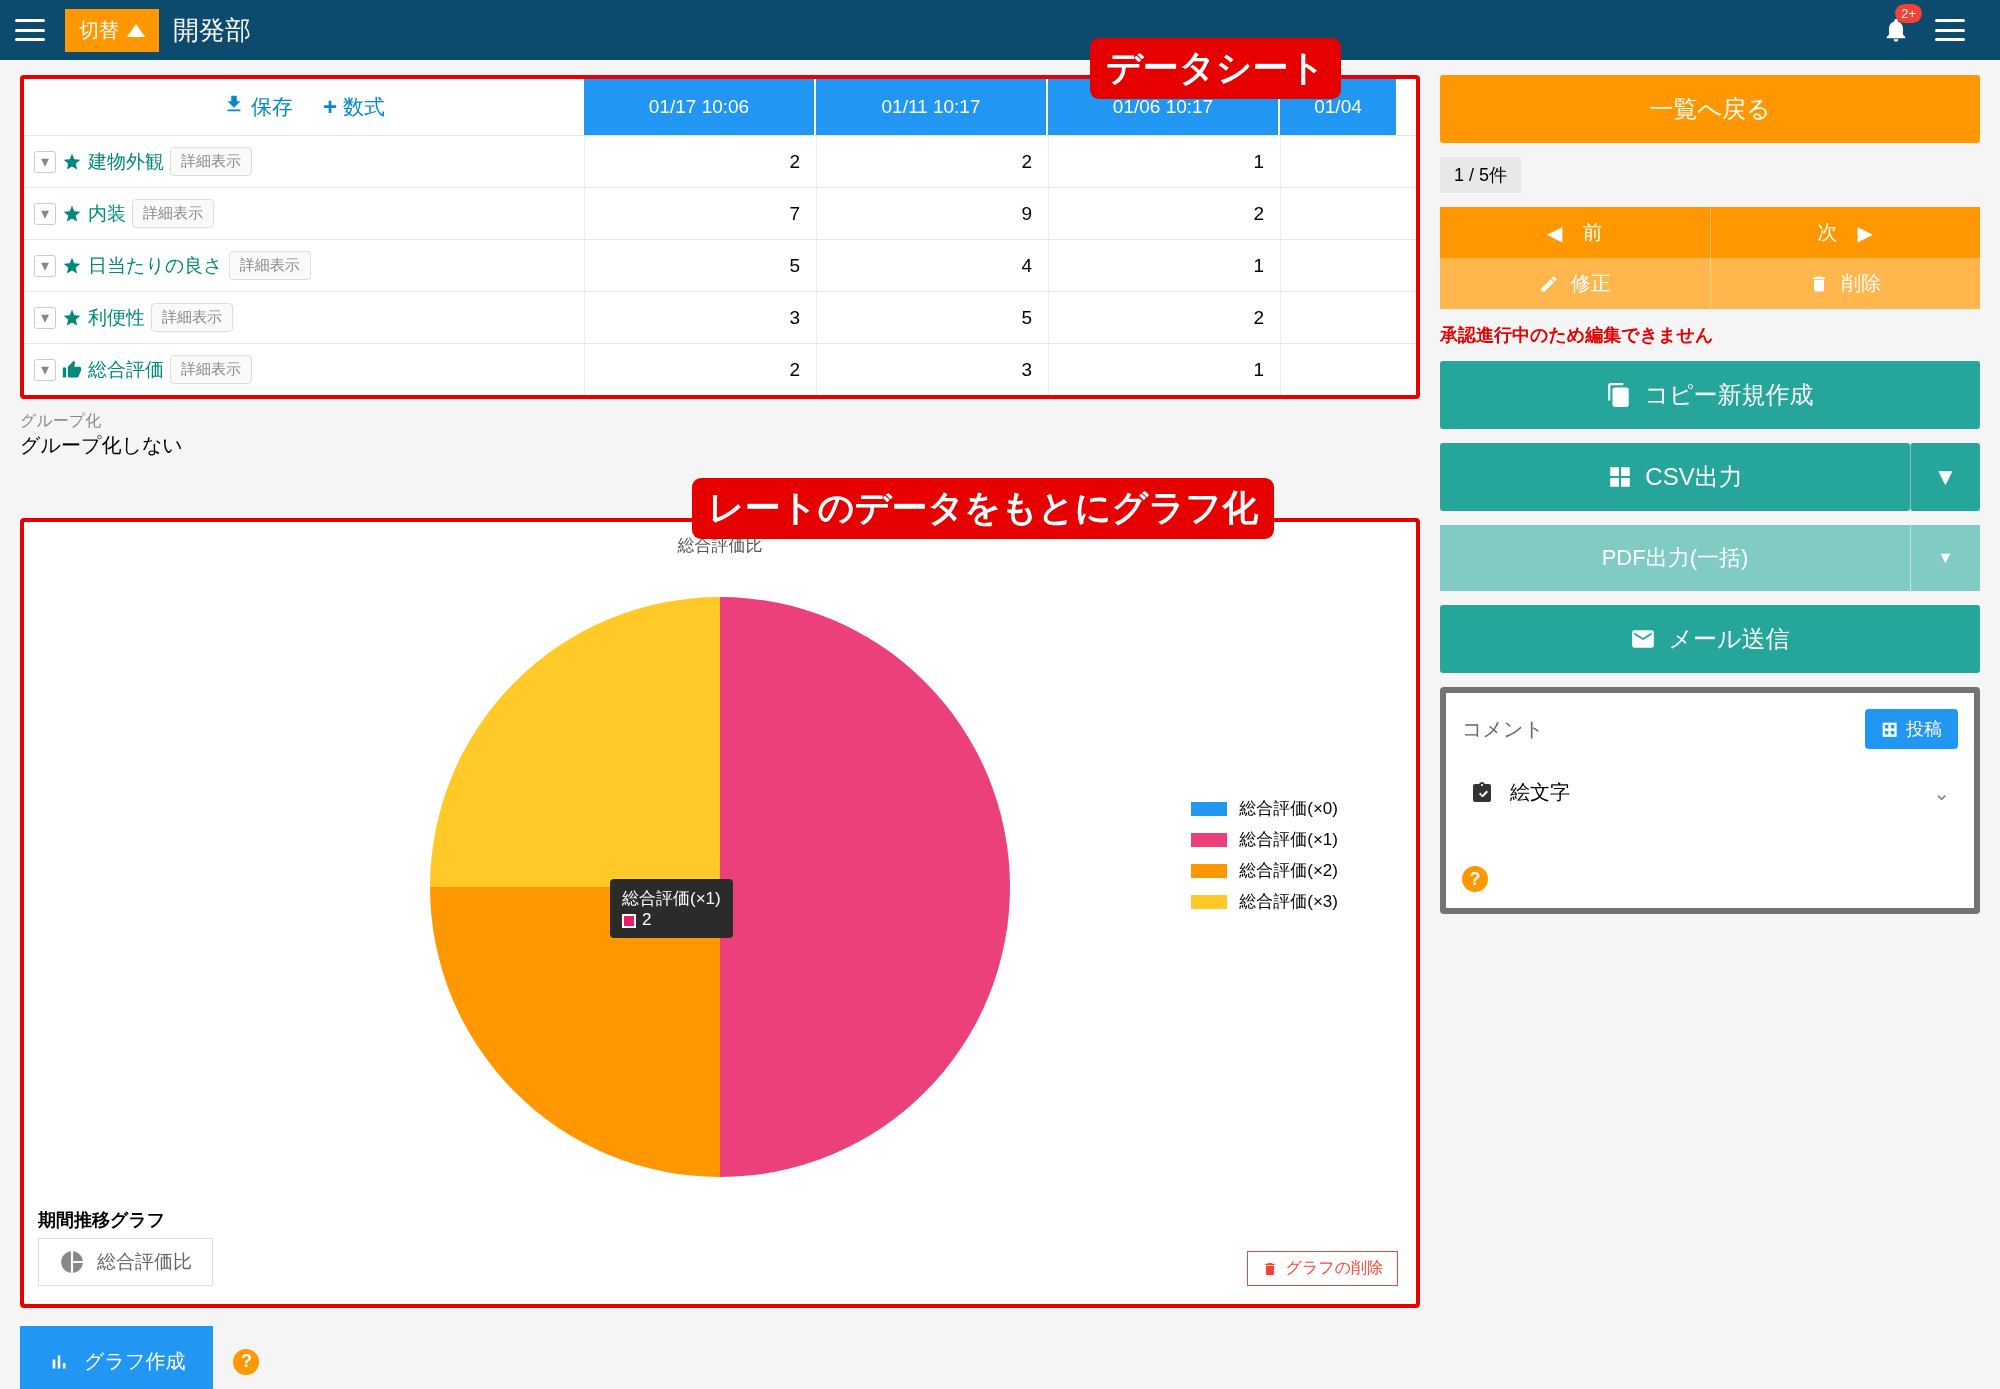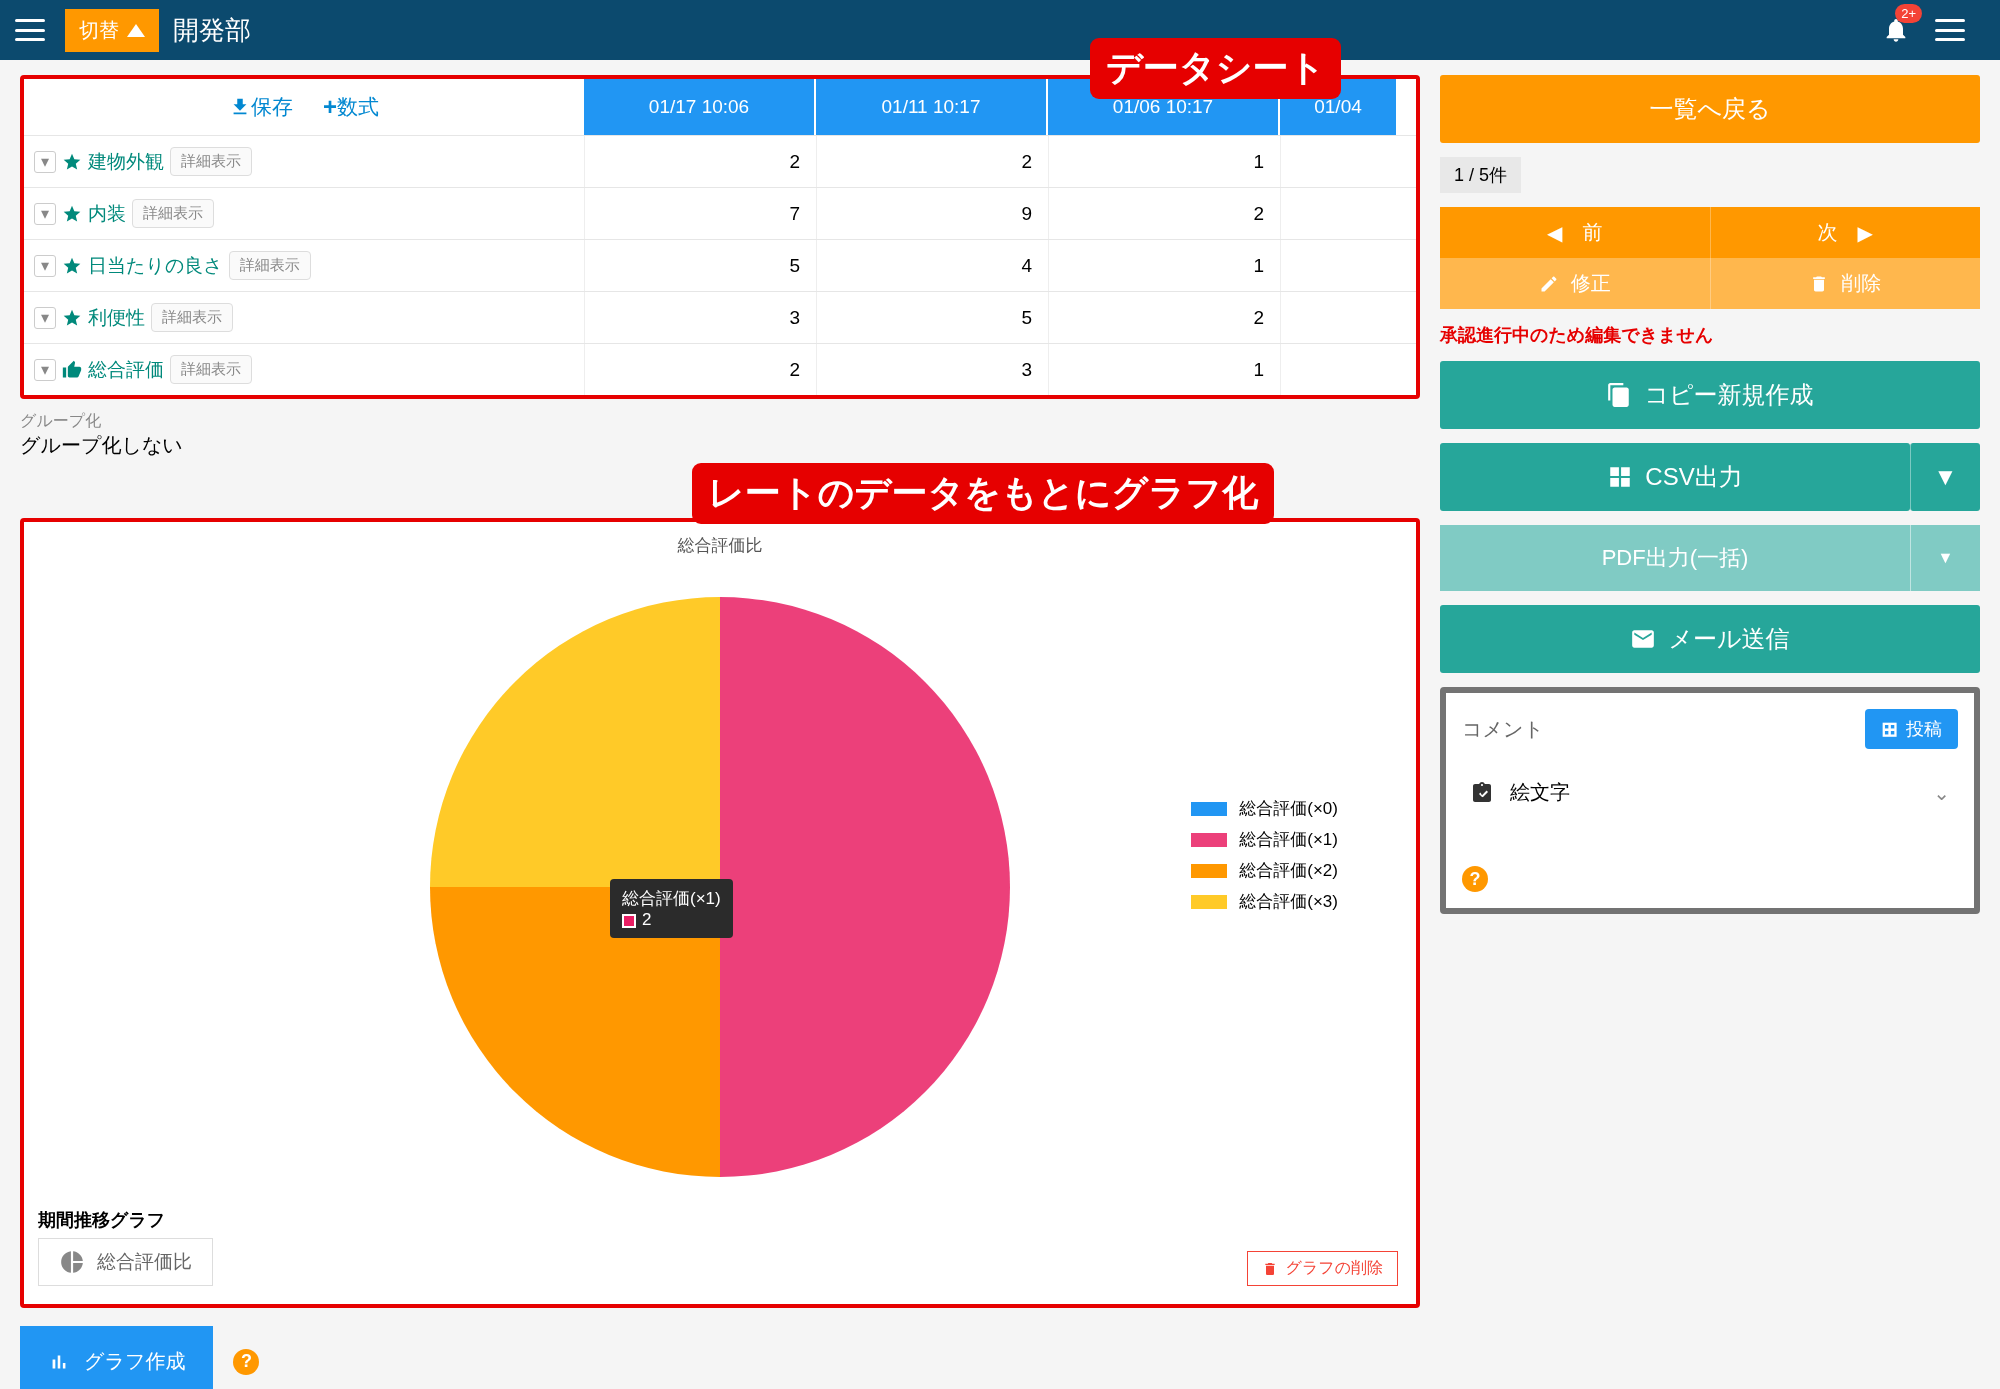--- a/index.html
+++ b/index.html
@@ -18,21 +18,21 @@
 .annotation-box { position: absolute; background: #e60000; color: #fff; font-size: 36px; font-weight: bold; padding: 6px 16px; z-index: 10; border-radius: 9px; }
 .red-outline { border: 4px solid #e60000; border-radius: 4px; }
 
 .main { display: flex; padding: 15px 20px; gap: 20px; }
 .left-col { width: 1400px; }
 .right-col { width: 540px; display: flex; flex-direction: column; gap: 14px; }
 
 .sheet-wrap { position: relative; background: #fff; border-radius: 4px; overflow: hidden; }
 .sheet-head { display: flex; height: 56px; }
 .sheet-tools { width: 560px; display: flex; align-items: center; justify-content: center; gap: 30px; color: #0288d1; font-size: 21px; }
-.sheet-tools .tool { display: flex; align-items: center; gap: 0; cursor: pointer; }
+.sheet-tools .tool { display: flex; align-items: flex-start; gap: 6px; cursor: pointer; }
 .date-col { width: 232px; background: #2196f3; color: #fff; display: flex; align-items: center; justify-content: center; font-size: 19px; border-right: 2px solid #fff; }
 .date-col:last-child { width: 116px; border-right: none; }
 
 .row { display: flex; height: 52px; border-top: 1px solid #e6e6e6; }
 .row-label { width: 560px; display: flex; align-items: center; padding-left: 10px; gap: 6px; }
 .dd-arrow { border: 1px solid #ccc; border-radius: 3px; width: 22px; height: 22px; display: flex; align-items: center; justify-content: center; color: #888; cursor: pointer; }
 .star-i { color: #00897b; font-size: 20px; }
 .row-name { color: #00897b; font-size: 19px; }
 .detail-btn { border: 1px solid #ddd; border-radius: 4px; padding: 4px 10px; font-size: 15px; color: #888; background: #fafafa; cursor: pointer; }
 .cell { width: 232px; display: flex; align-items: center; justify-content: flex-end; padding-right: 16px; font-size: 19px; border-left: 1px solid #eee; }
@@ -223,21 +223,21 @@
             <div class="cell"></div>
   </div>
         </div>
     </div>
 
     <div class="group-sec">
       <div class="group-label">グループ化</div>
       <div class="group-val">グループ化しない</div>
     </div>
 
-    <div class="annotation-box" style="position:relative; left:672px; top:4px; display:inline-block;">レートのデータをもとにグラフ化</div>
+    <div class="annotation-box" style="position:relative; left:672px; top:19px; display:inline-block;">レートのデータをもとにグラフ化</div>
 
     <div class="chart-wrap red-outline" style="margin-top:-2px; height:790px;">
       <div class="chart-title">総合評価比</div>
       <div class="chart-body">
         <div class="pie" style="background: conic-gradient(#ec407a 0deg 180deg, #ff9800 180deg 270deg, #ffca28 270deg 360deg);"></div>
         <div class="tooltip">
           <div>総合評価(×1)</div>
           <div><span class="tt-sw"></span><span>2</span></div>
         </div>
         <div class="legend" id="legend-container">

